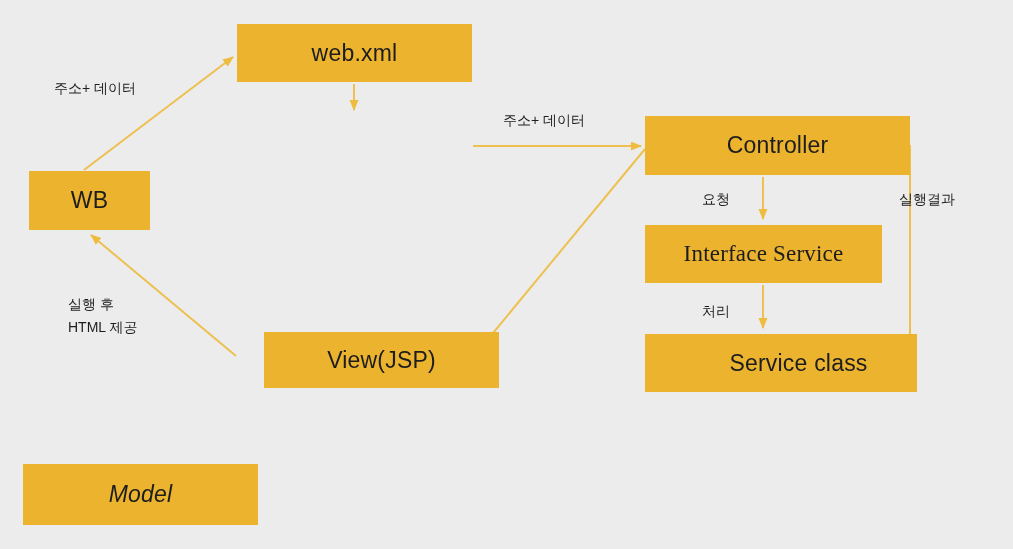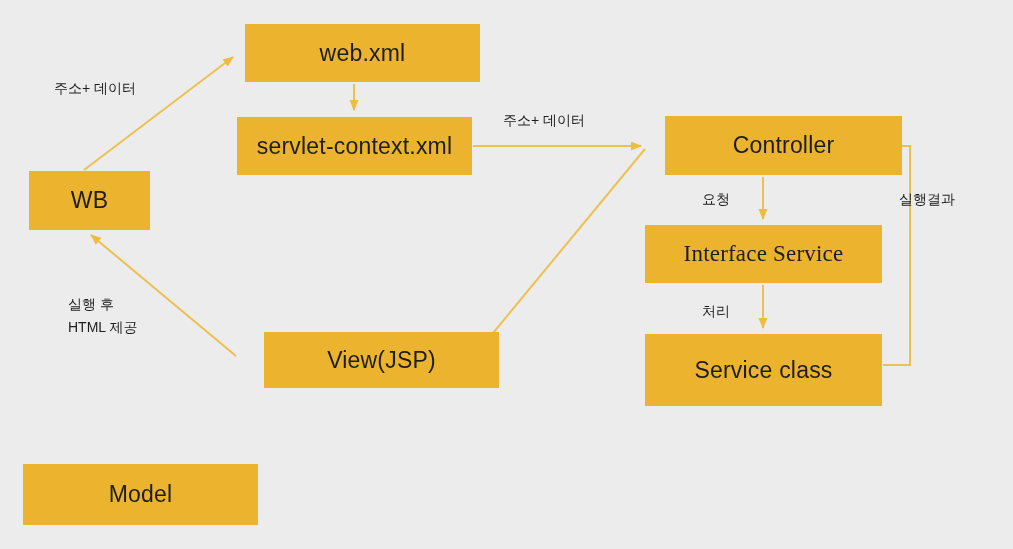--- a/index.html
+++ b/index.html
@@ -62,49 +62,46 @@
     <line class="edge" x1="84" y1="170" x2="233" y2="57" marker-end="url(#ah)"></line>
     <line class="edge" x1="354" y1="84" x2="354" y2="110" marker-end="url(#ah)"></line>
     <line class="edge" x1="473" y1="146" x2="641" y2="146" marker-end="url(#ah)"></line>
     <line class="edge" x1="763" y1="177" x2="763" y2="219" marker-end="url(#ah)"></line>
     <line class="edge" x1="763" y1="285" x2="763" y2="328" marker-end="url(#ah)"></line>
     <path class="edge" d="M883,365 H910 V146 H888" marker-end="url(#ah)"></path>
     <line class="edge" x1="645" y1="149" x2="479" y2="350" marker-end="url(#ah)"></line>
     <line class="edge" x1="236" y1="356" x2="91" y2="235" marker-end="url(#ah)"></line>
   </svg>
 
-  <div class="node" style="left:237px; top:24px;  width:235px; height:58px;margin-left:8px;">
+  <div class="node" style="left:237px; top:24px;  width:235px; height:58px;">
     <span>web.xml</span>
   </div>
 
-  <div class="node" style="left:237px; top:117px; width:235px; height:58px;">
-    <span>servlet-context.xml</span>
-  </div>
 
   <div class="node" style="left:29px; top:171px; width:121px; height:59px;">
     <span>WB</span>
   </div>
 
-  <div class="node" style="left:665px; top:116px; width:237px; height:59px;">
+  <div class="node" style="left:645px; top:116px; width:265px; height:59px;">
     <span>Controller</span>
   </div>
 
   <div class="node" style="left:645px; top:225px; width:237px; height:58px;font-family:Liberation Serif, serif;">
     <span>Interface Service</span>
   </div>
 
-  <div class="node" style="left:645px; top:334px; width:237px; height:72px;">
+  <div class="node" style="left:645px; top:334px; width:237px; height:58px;padding-left:35px;">
     <span>Service class</span>
   </div>
 
   <div class="node" style="left:237px; top:332px; width:235px; height:56px;margin-left:27px;">
     <span>View(JSP)</span>
   </div>
 
-  <div class="node" style="left:23px; top:464px; width:235px; height:61px;">
+  <div class="node" style="left:23px; top:464px; width:235px; height:61px;font-style:italic;">
     <span>Model</span>
   </div>
 
   <div class="edge-label" style="left:54px; top:77px;">주소+ 데이터</div>
 
   <div class="edge-label" style="left:503px; top:109px;">주소+ 데이터</div>
 
   <div class="edge-label" style="left:702px; top:188px;">요청</div>
 
   <div class="edge-label" style="left:899px; top:188px;">실행결과</div>

